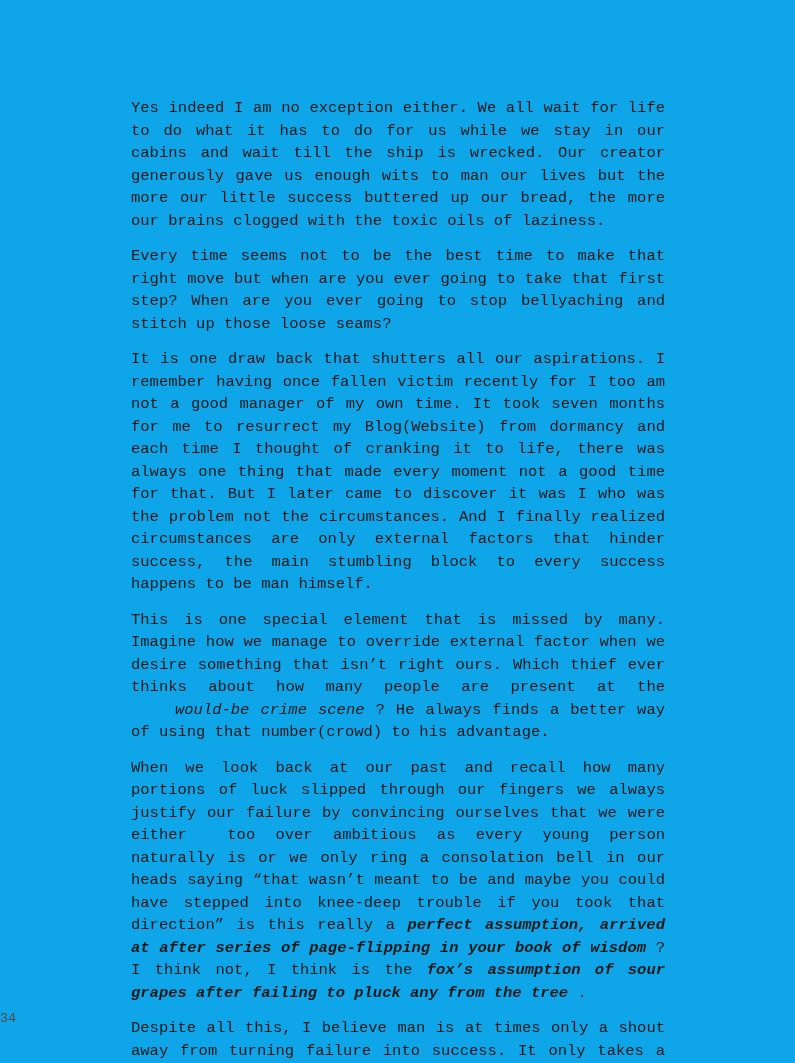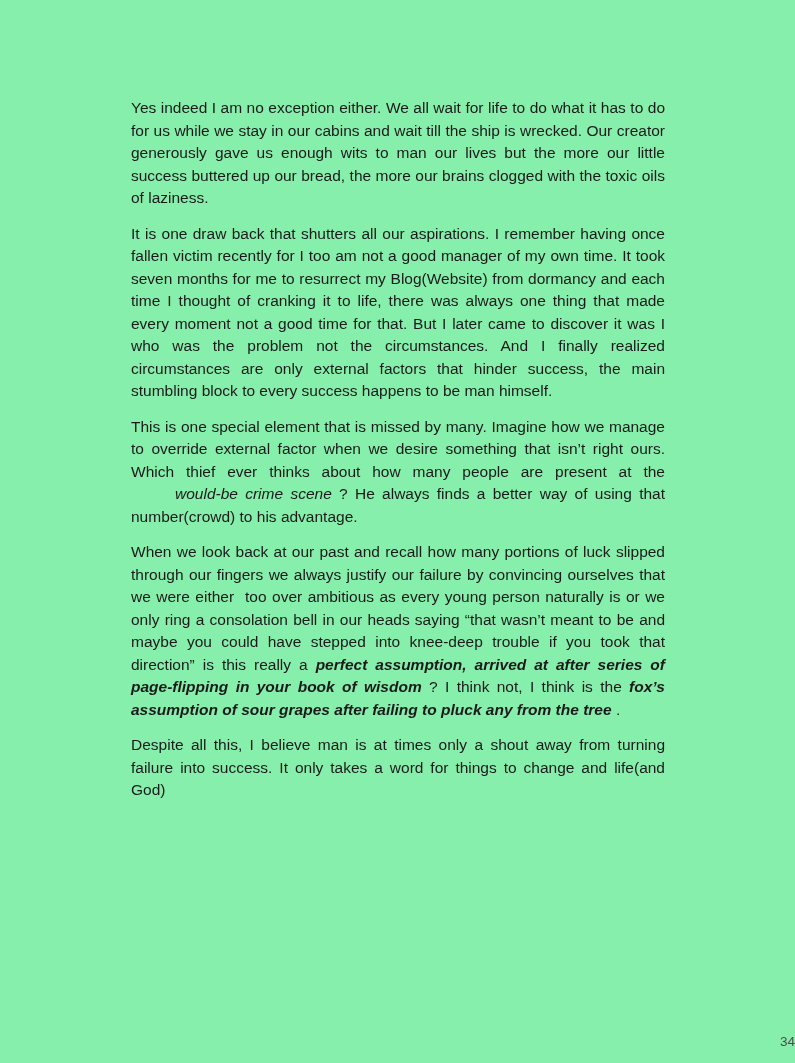--- a/index.html
+++ b/index.html
@@ -4,22 +4,22 @@
 <style>
   html, body {
     margin: 0;
     padding: 0;
     background: #ffffff;
   }
   .page {
     position: relative;
     width: 795px;
     height: 1063px;
-    background: #86efac;
-    font-family: Liberation Sans, sans-serif;
+    background: #0ea5e9;
+    font-family: Liberation Mono, monospace;
     color: #1a1a1a;
     overflow: hidden;
   }
   .text-block {
     position: absolute;
     left: 131px;
     top: 97px;
     width: 534px;
     font-size: 15.5px;
     line-height: 22.5px;
@@ -35,32 +35,32 @@
   }
   .bold-italic {
     font-style: italic;
     font-weight: bold;
   }
   .page-footer {
     position: absolute;
     left: 0;
     right: 0;
     top: 1011px;
-    text-align: right;
+    text-align: left;
     font-size: 13.5px;
     color: #4d4d4d;
-    margin-top: 23px;
   }
 </style>
 </head>
 <body>
 
 <div class="page">
   <main class="text-block">
     <p class="para"><span class="run">Yes indeed I am no exception either. We all wait for life to do what it has to do for us while we stay in our cabins and wait till the ship is wrecked. Our creator generously gave us enough wits to man our lives but the more our little success buttered up our bread, the more our brains clogged with the toxic oils of laziness.</span></p>
+    <p class="para"><span class="run">Every time seems not to be the best time to make that right move but when are you ever going to take that first step? When are you ever going to stop bellyaching and stitch up those loose seams?</span></p>
     <p class="para"><span class="run">It is one draw back that shutters all our aspirations. I remember having once fallen victim recently for I too am not a good manager of my own time. It took seven months for me to resurrect my Blog(Website) from dormancy and each time I thought of cranking it to life, there was always one thing that made every moment not a good time for that. But I later came to discover it was I who was the problem not the circumstances. And I finally realized circumstances are only external factors that hinder success, the main stumbling block to every success happens to be man himself.</span></p>
     <p class="para"><span class="run">This is one special element that is missed by many. Imagine how we manage to override external factor when we desire something that isn’t right ours. Which thief ever thinks about how many people are present at the </span><span class="run italic">would-be crime scene</span><span class="run"> ? He always finds a better way of using that number(crowd) to his advantage.</span></p>
     <p class="para"><span class="run">When we look back at our past and recall how many portions of luck slipped through our fingers we always justify our failure by convincing ourselves that we were either  too over ambitious as every young person naturally is or we only ring a consolation bell in our heads saying “that wasn’t meant to be and maybe you could have stepped into knee-deep trouble if you took that direction” is this really a </span><span class="run bold-italic">perfect assumption, arrived at after series of page-flipping in your book of wisdom</span><span class="run"> ? I think not, I think is the </span><span class="run bold-italic">fox’s assumption of sour grapes after failing to pluck any from the tree</span><span class="run"> .</span></p>
     <p class="para"><span class="run">Despite all this, I believe man is at times only a shout away from turning failure into success. It only takes a word for things to change and life(and God)</span></p>
   </main>
   <footer class="page-footer">
     <span>34</span>
   </footer>
 </div>
 

